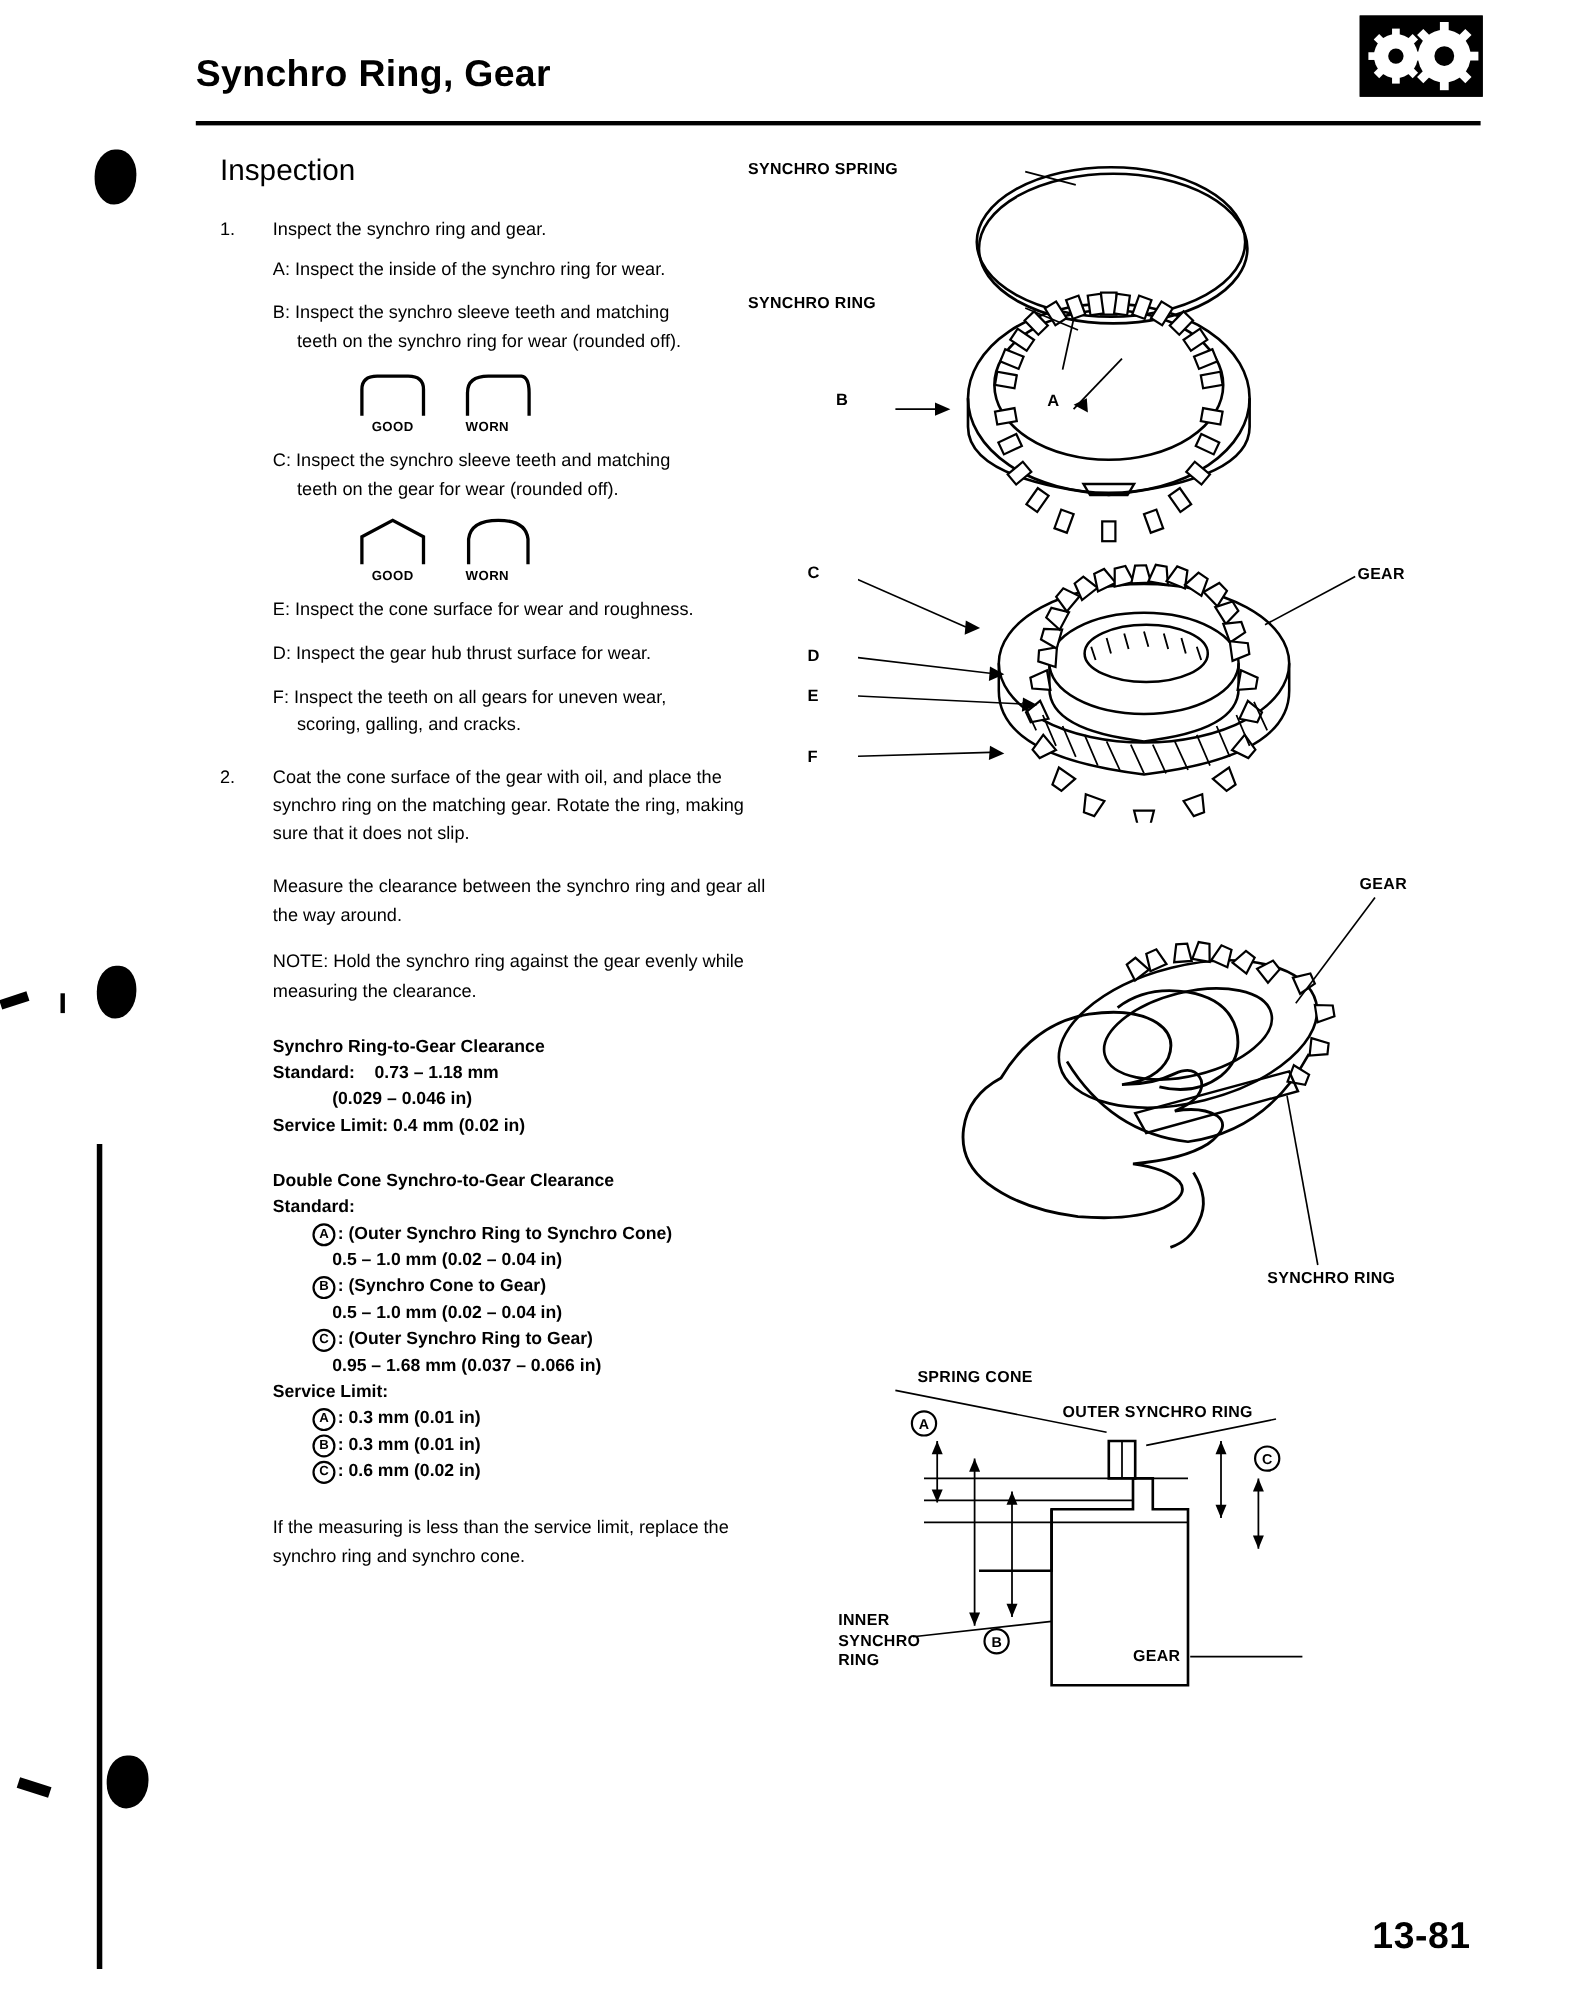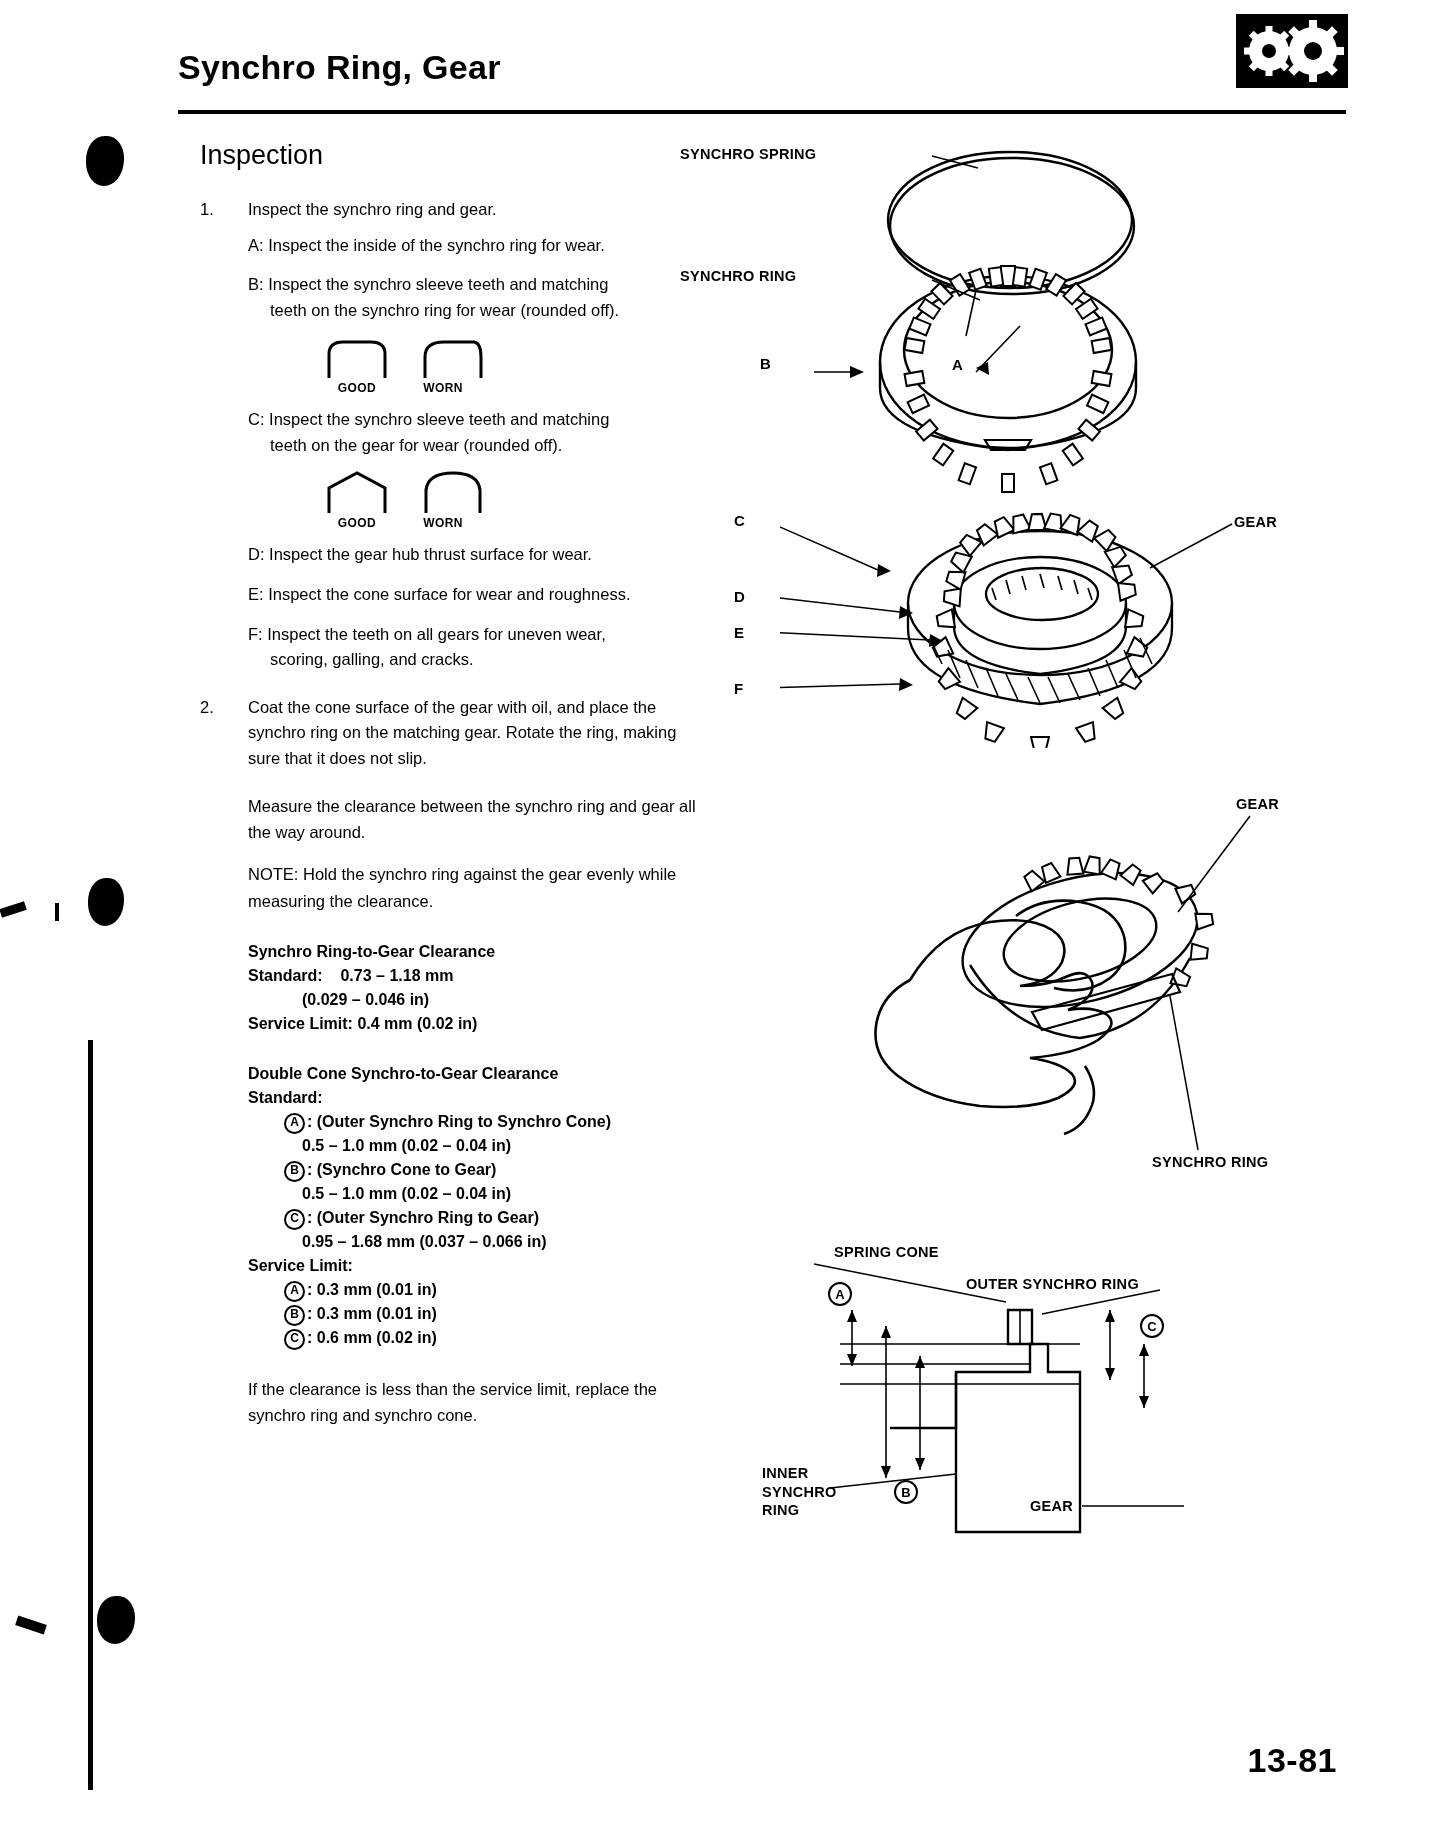--- a/index.html
+++ b/index.html
@@ -288,25 +288,25 @@
           <path d="M4 43 L4 20 Q6 3 31 3 Q56 3 58 20 L58 43" fill="none" stroke="#000" stroke-width="3"></path>
         </svg>
       </div>
       <div class="caption">
         <span>GOOD</span>
         <span>WORN</span>
       </div>
     </div>
 
     <div class="sub">
+      <span>E: Inspect the cone surface for wear and roughness.</span>
+    </div>
+
+    <div class="sub">
       <span>D: Inspect the gear hub thrust surface for wear.</span>
-    </div>
-
-    <div class="sub">
-      <span>E: Inspect the cone surface for wear and roughness.</span>
     </div>
 
     <div class="sub">
       <span>F: Inspect the teeth on all gears for uneven wear,<br><span style="padding-left:22px;display:inline-block;">scoring, galling, and cracks.</span></span>
     </div>
 
     <div class="numbered" style="margin-top:22px;">
       <span class="num">2.</span>
       <span>Coat the cone surface of the gear with oil, and place the synchro ring on the matching gear. Rotate the ring, making sure that it does not slip.</span>
     </div>
@@ -346,21 +346,21 @@
         <span class="circ">A</span><span>: 0.3 mm (0.01 in)</span>
       </div>
       <div class="spec-indent1">
         <span class="circ">B</span><span>: 0.3 mm (0.01 in)</span>
       </div>
       <div class="spec-indent1">
         <span class="circ">C</span><span>: 0.6 mm (0.02 in)</span>
       </div>
     </div>
 
-    <div class="para" style="margin-top:26px;">If the clearance is less than the service limit, replace the synchro ring and synchro cone.</div>
+    <div class="para" style="margin-top:26px;">If the measuring is less than the service limit, replace the synchro ring and synchro cone.</div>
   </div>
 
   <div class="col-right">
 
     <div class="fig" style="height:390px;">
       <svg width="570" height="390" viewBox="0 0 570 390">
         <g fill="none" stroke="#000" stroke-width="2.4">
 
           <ellipse cx="230" cy="80" rx="122" ry="68"></ellipse>
           <ellipse cx="232" cy="86" rx="122" ry="68"></ellipse>

